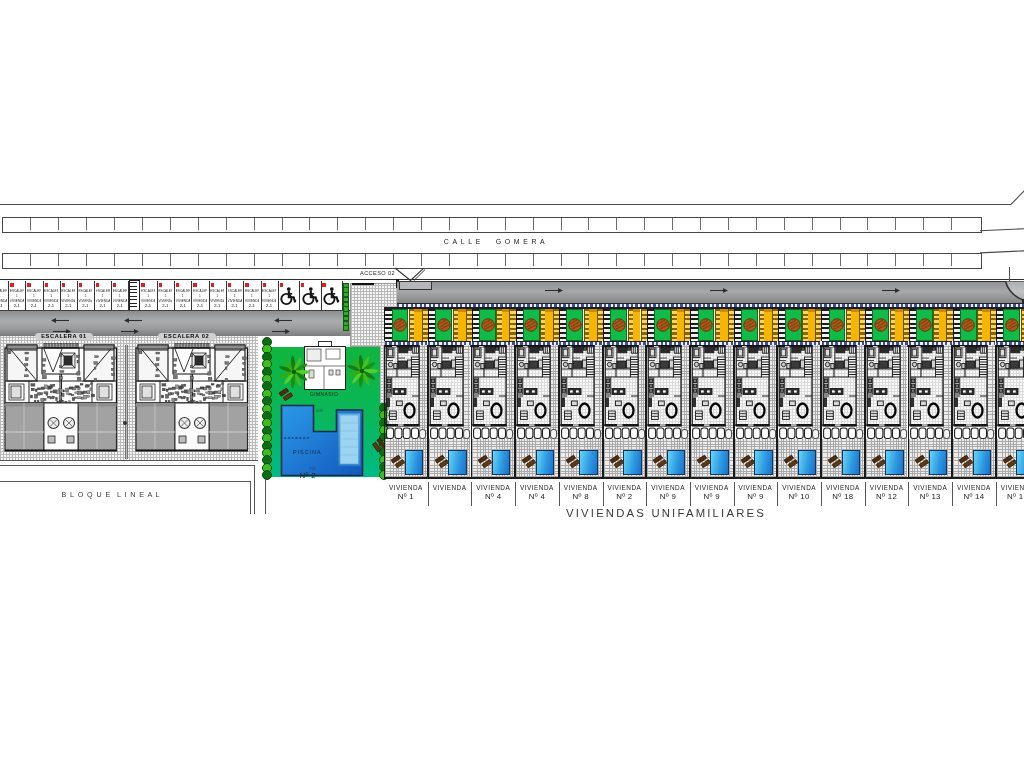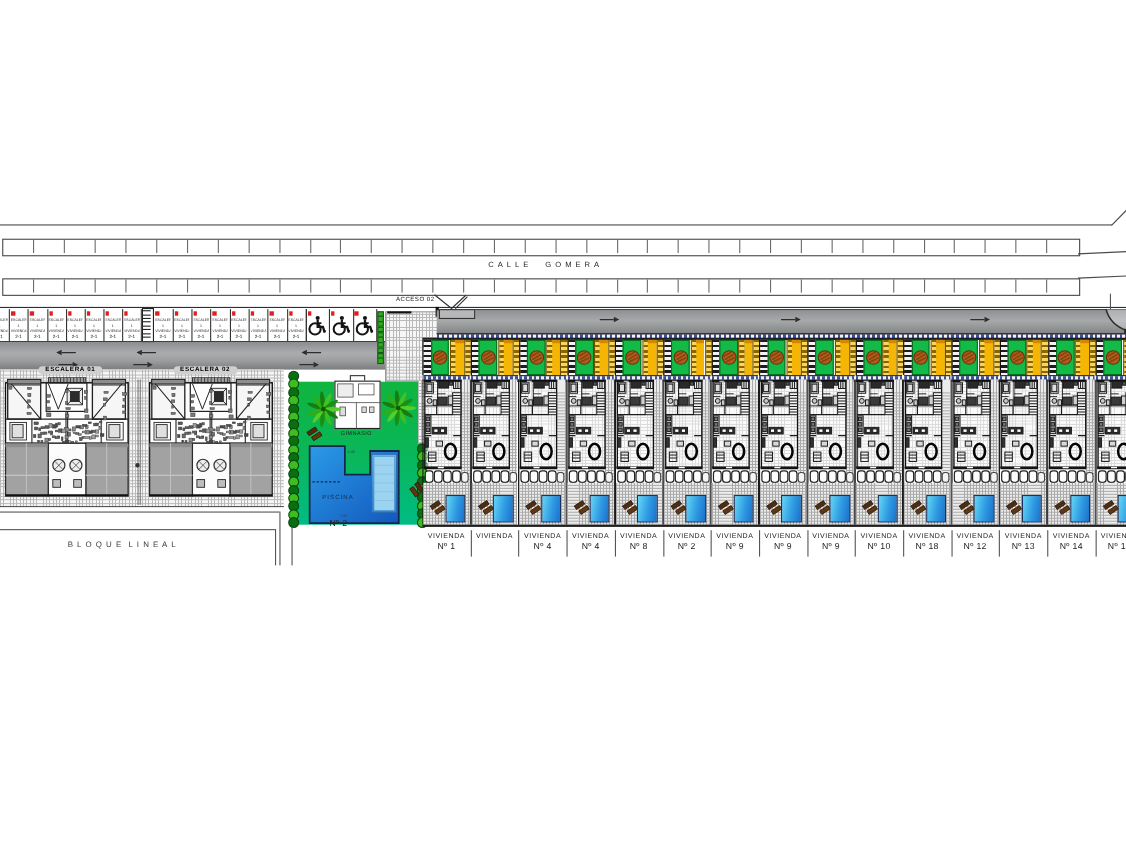--- a/index.html
+++ b/index.html
@@ -1044,12 +1044,13 @@
 <svg class="a" style="left:998.8px;top:450px" width="18" height="26">
       <g transform="translate(4,10)">
         <use href="#lng"></use>
       </g>
     </svg>
 <div class="a" style="left:1016.3px;top:449.5px;width:18.6px;height:25.8px;background:linear-gradient(100deg,#66d6f6 0,#2e9ae2 55%,#1a70cc 100%);border:1.1px solid #16335c;box-sizing:border-box;"></div>
 <div class="a t" style="left:867.6500000000001px;top:483.5px;width:300px;text-align:center;font-size:6.4px;letter-spacing:0.5px;color:#222;line-height:7.4px;">VIVIENDA</div>
 <div class="a t" style="left:867.6500000000001px;top:492.5px;width:300px;text-align:center;font-size:7.9px;letter-spacing:0.3px;color:#222;line-height:8.9px;">Nº 15</div>
 <div class="a" style="left:995.8px;top:481.5px;width:.9px;height:24px;background:#555;"></div>
 <div class="a" style="left:384px;top:477.2px;width:640px;height:1.5px;background:#1d1d1d;"></div>
+<div class="a t" style="left:416.0px;top:507px;width:500px;text-align:center;font-size:11.3px;letter-spacing:2.2px;color:#3a3a3a;line-height:12.3px;">VIVIENDAS UNIFAMILIARES</div>
 </div>
 </body></html>

